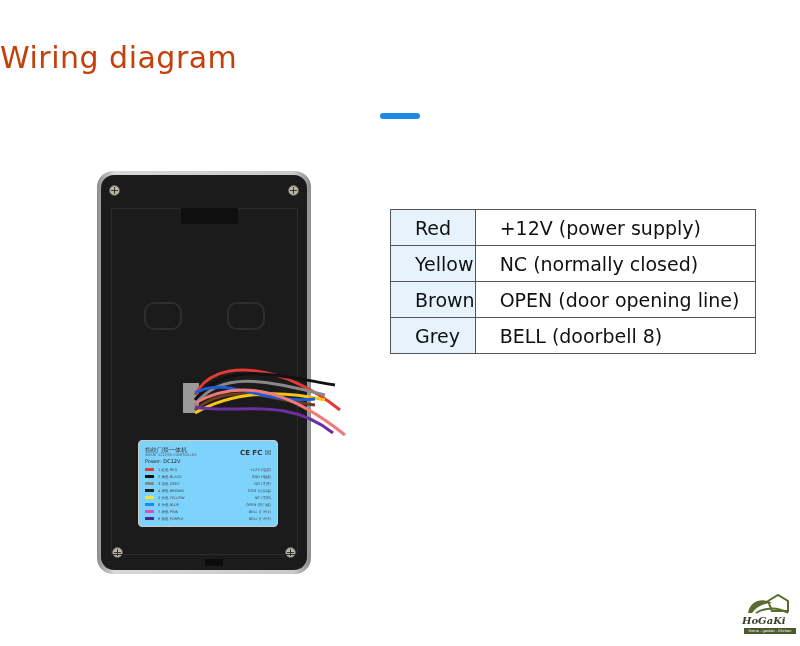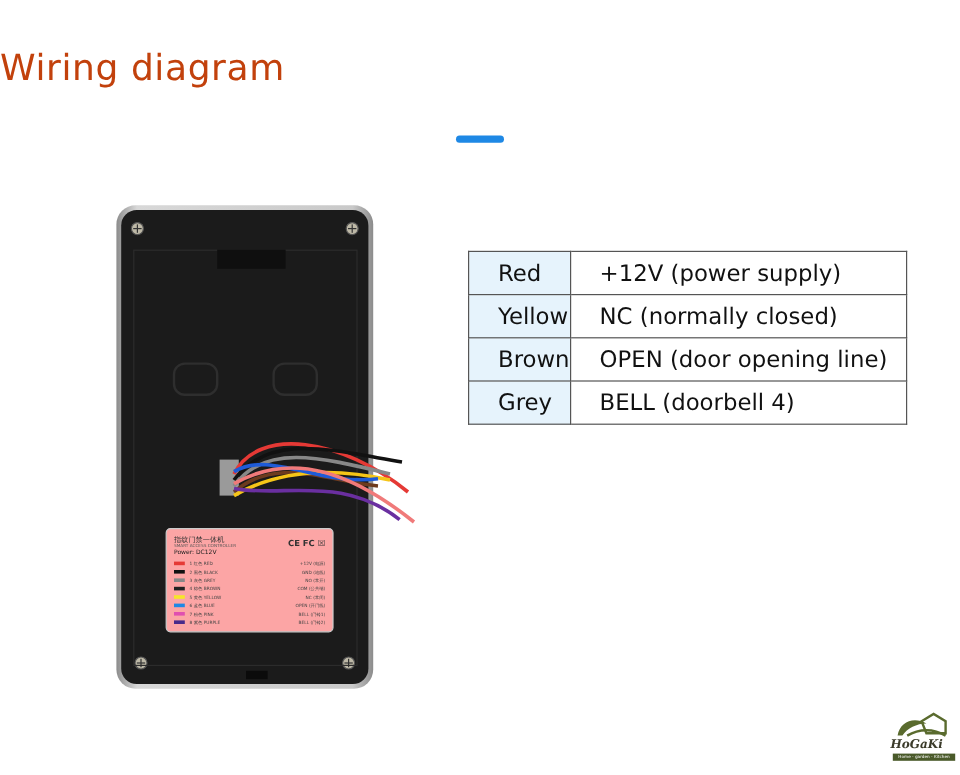--- a/index.html
+++ b/index.html
@@ -14,21 +14,21 @@
             background:linear-gradient(90deg,#8c8c8c,#d8d8d8 8%,#c9c9c9 92%,#8c8c8c); }
   .device-inner { position:absolute; left:4px; top:4px; right:4px; bottom:4px; border-radius:13px; background:#1b1b1b; }
   .screw { position:absolute; width:9px; height:9px; border-radius:50%; background:#bdb8a6; border:1px solid #555; }
   .screw::before, .screw::after { content:""; position:absolute; background:#333; }
   .screw::before { left:4px; top:1px; width:1px; height:7px; }
   .screw::after { left:1px; top:4px; width:7px; height:1px; }
   .recess { position:absolute; left:36px; top:66px; width:150px; height:400px; border:1px solid #2c2c2c; }
   .slot { position:absolute; left:80px; top:69px; width:57px; height:16px; background:#0f0f0f; }
   .button-pad { position:absolute; width:34px; height:24px; border:2px solid #2e2e2e; border-radius:10px; top:127px; }
   .wires { position:absolute; left:175px; top:355px; }
-  .label { position:absolute; left:138px; top:440px; width:138px; height:85px; background:#fca5a5; border-radius:4px; border:1px solid #ccc; }
+  .label { position:absolute; left:138px; top:440px; width:138px; height:85px; background:#7dd3fc; border-radius:4px; border:1px solid #ccc; }
   .label-title { position:absolute; left:6px; top:5px; font-size:6px; color:#333; }
   .label-sub { position:absolute; left:6px; top:12px; font-size:3.5px; color:#555; }
   .label-power { position:absolute; left:6px; top:17px; font-size:5px; color:#222; }
   .label-cert { position:absolute; right:6px; top:8px; font-size:7px; font-weight:bold; color:#333; }
   .label-rows { position:absolute; left:6px; top:25px; width:126px; }
   .label-row { height:7px; display:flex; align-items:center; font-size:3.6px; color:#444; }
   .swatch { width:9px; height:3px; margin-right:4px; }
   .label-left { flex:1; }
   .label-right { text-align:right; }
   .bottom-notch { position:absolute; left:104px; bottom:4px; width:18px; height:7px; background:#0b0b0b; }
@@ -136,21 +136,21 @@
       <tr>
         <td class="color">Yellow</td>
         <td class="func">NC (normally closed)</td>
       </tr>
       <tr>
         <td class="color">Brown</td>
         <td class="func">OPEN (door opening line)</td>
       </tr>
       <tr>
         <td class="color">Grey</td>
-        <td class="func">BELL (doorbell 4)</td>
+        <td class="func">BELL (doorbell 8)</td>
       </tr>
     </tbody>
 </table>
 
 <div class="logo">
   <svg width="56" height="24" viewBox="0 0 56 24">
     <path d="M6 20 C8 8,20 4,30 10 C22 10,14 14,10 20 Z" fill="#5a6b2e"></path>
     <path d="M26 8 L36 2 L46 8 L46 18 L30 18 Z" fill="none" stroke="#5a6b2e" stroke-width="2"></path>
     <path d="M14 20 C24 14,36 14,46 20" fill="none" stroke="#5a6b2e" stroke-width="2"></path>
   </svg>

